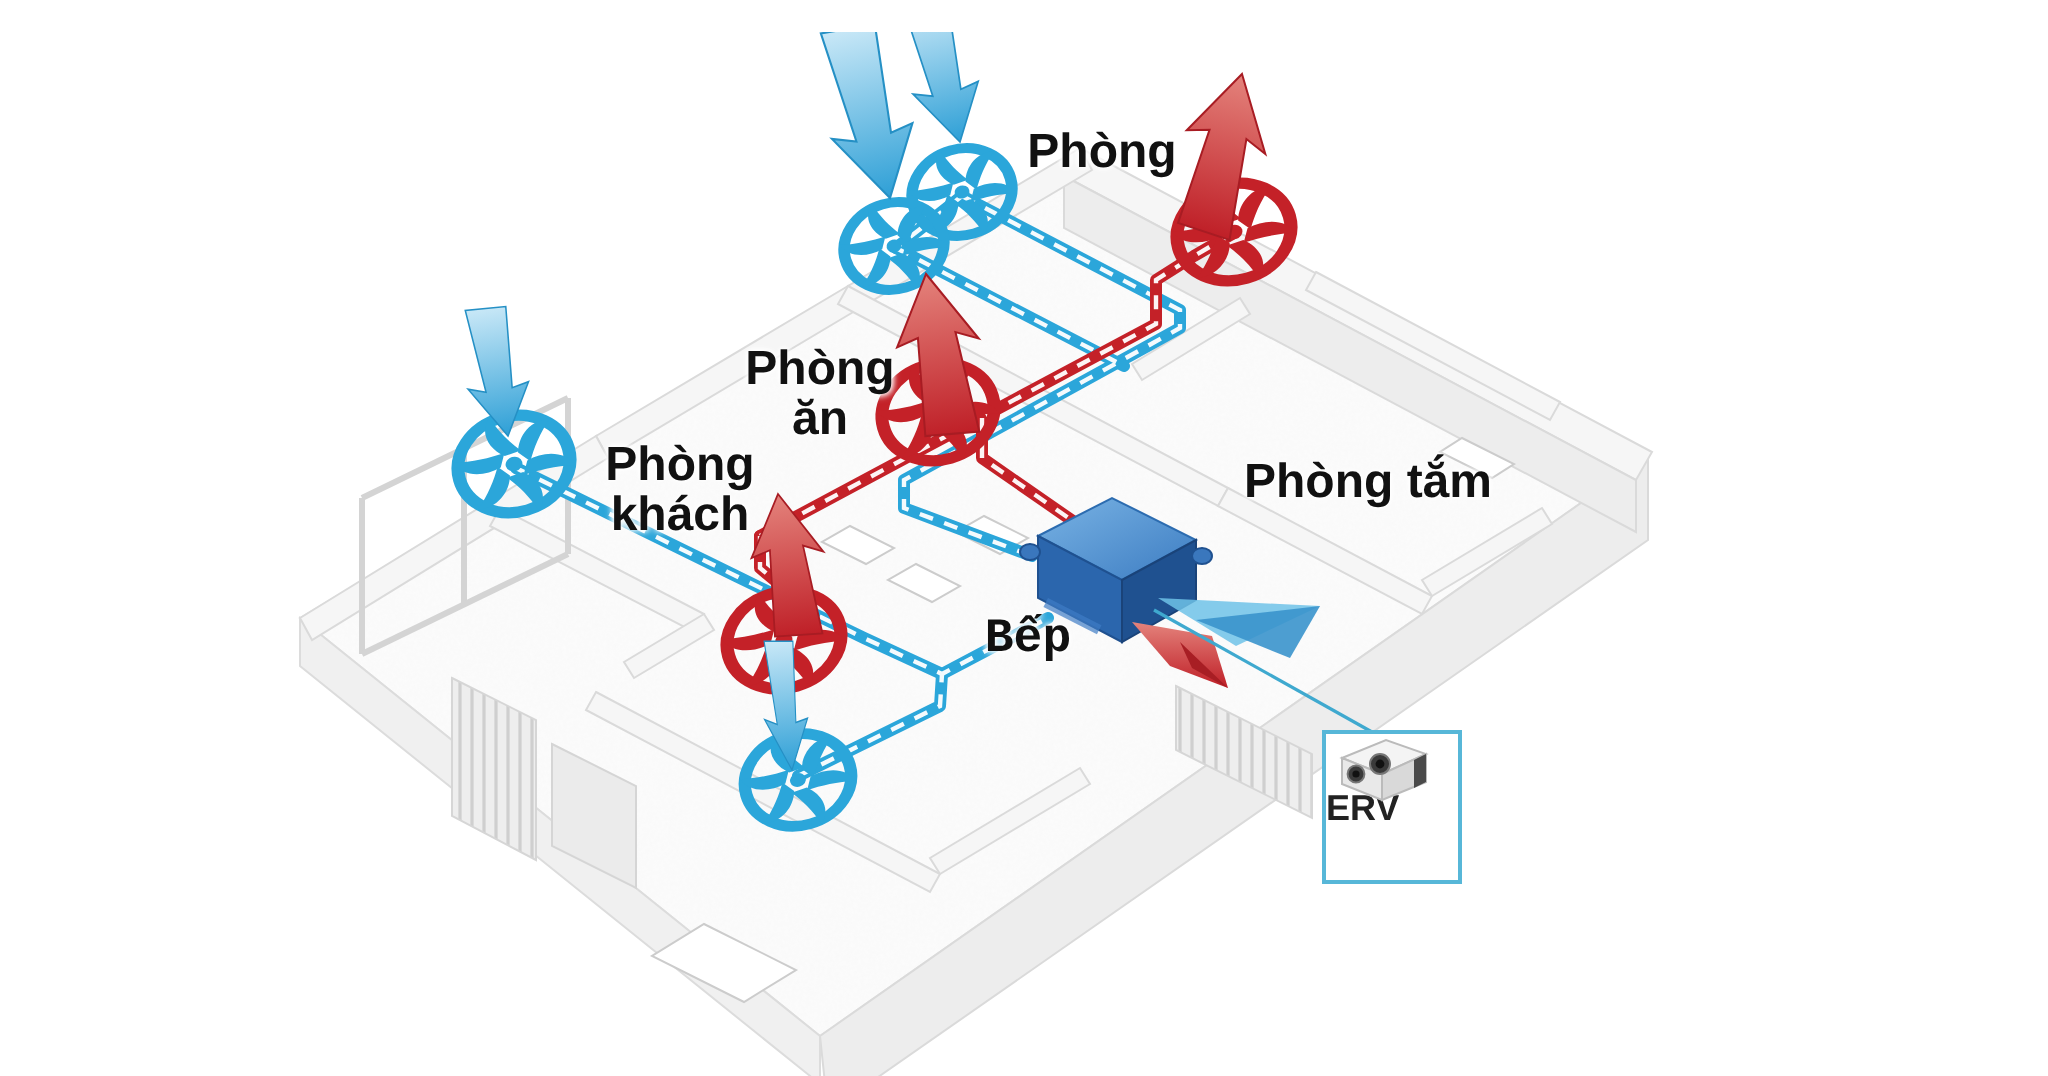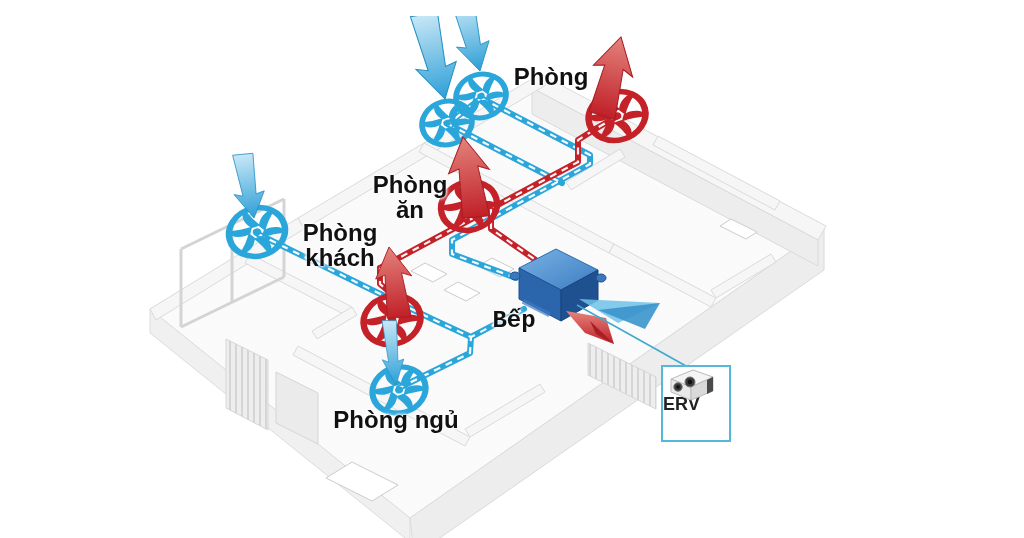--- a/index.html
+++ b/index.html
@@ -210,25 +210,25 @@
   <span>Phòng</span>
 </div>
 <div class="room-label" style="left:410px;top:181px;">
   <span>Phòng</span>
   <span>ăn</span>
 </div>
 <div class="room-label" style="left:340px;top:229px;">
   <span>Phòng</span>
   <span>khách</span>
 </div>
+<div class="room-label" style="left:684px;top:225px;">
+  <span>Phòng tắm</span>
+</div>
 <div class="room-label" style="left:514px;top:304px;font-family:Liberation Mono, monospace;">
   <span>Bếp</span>
-</div>
-<div class="room-label" style="left:396px;top:403px;">
-  <span>Phòng ngủ</span>
 </div>
 
 <div class="callout">
   <svg width="56" height="36" viewBox="0 0 56 36">
     <polygon points="8,12 30,3 50,10 28,20" fill="#f4f4f4" stroke="#bbb" stroke-width="1"></polygon>
     <polygon points="8,12 28,20 28,33 8,25" fill="#e9e9e9" stroke="#bbb" stroke-width="1"></polygon>
     <polygon points="28,20 50,10 50,24 28,33" fill="#d9d9d9" stroke="#bbb" stroke-width="1"></polygon>
     <polygon points="44,13 50,10 50,24 44,27" fill="#4a4a4a"></polygon>
     <circle cx="15" cy="20" r="4.2" fill="#3a3a3a" stroke="#777"></circle>
     <circle cx="15" cy="20" r="1.8" fill="#111"></circle>

